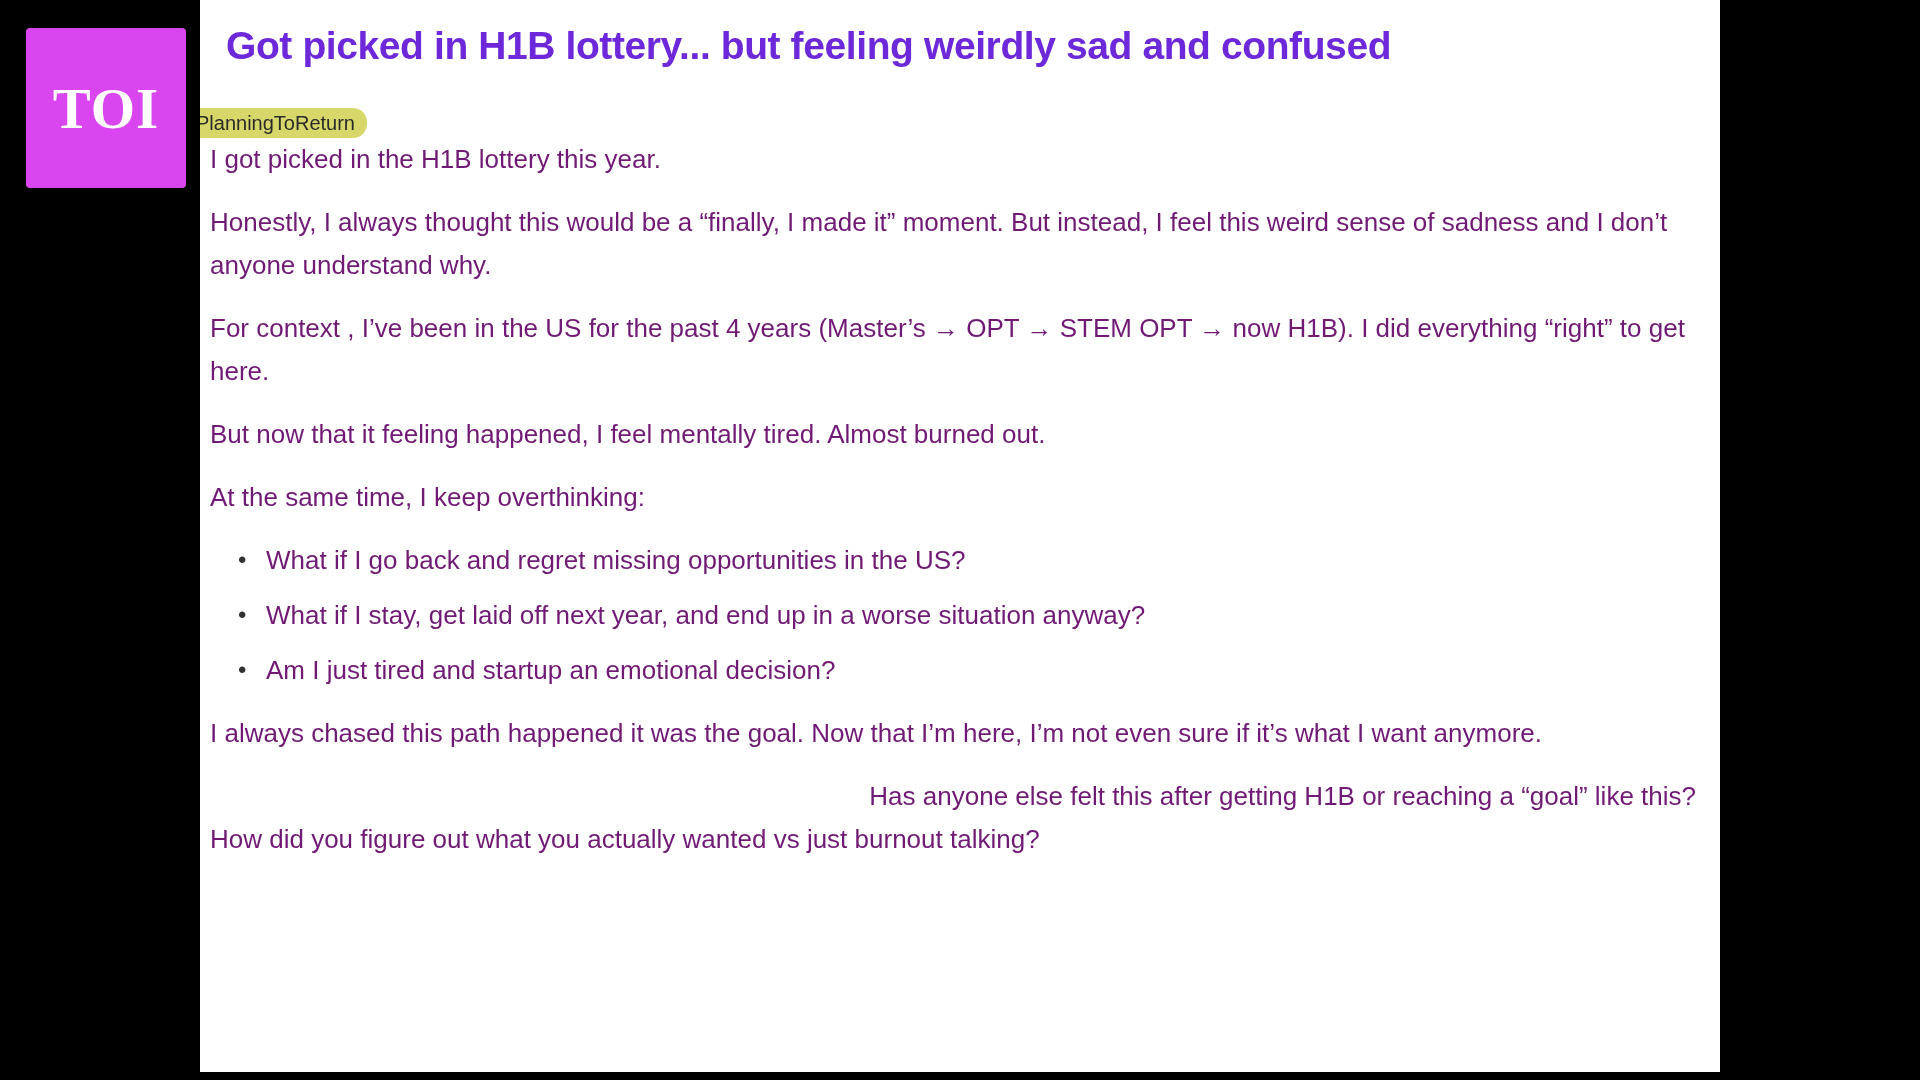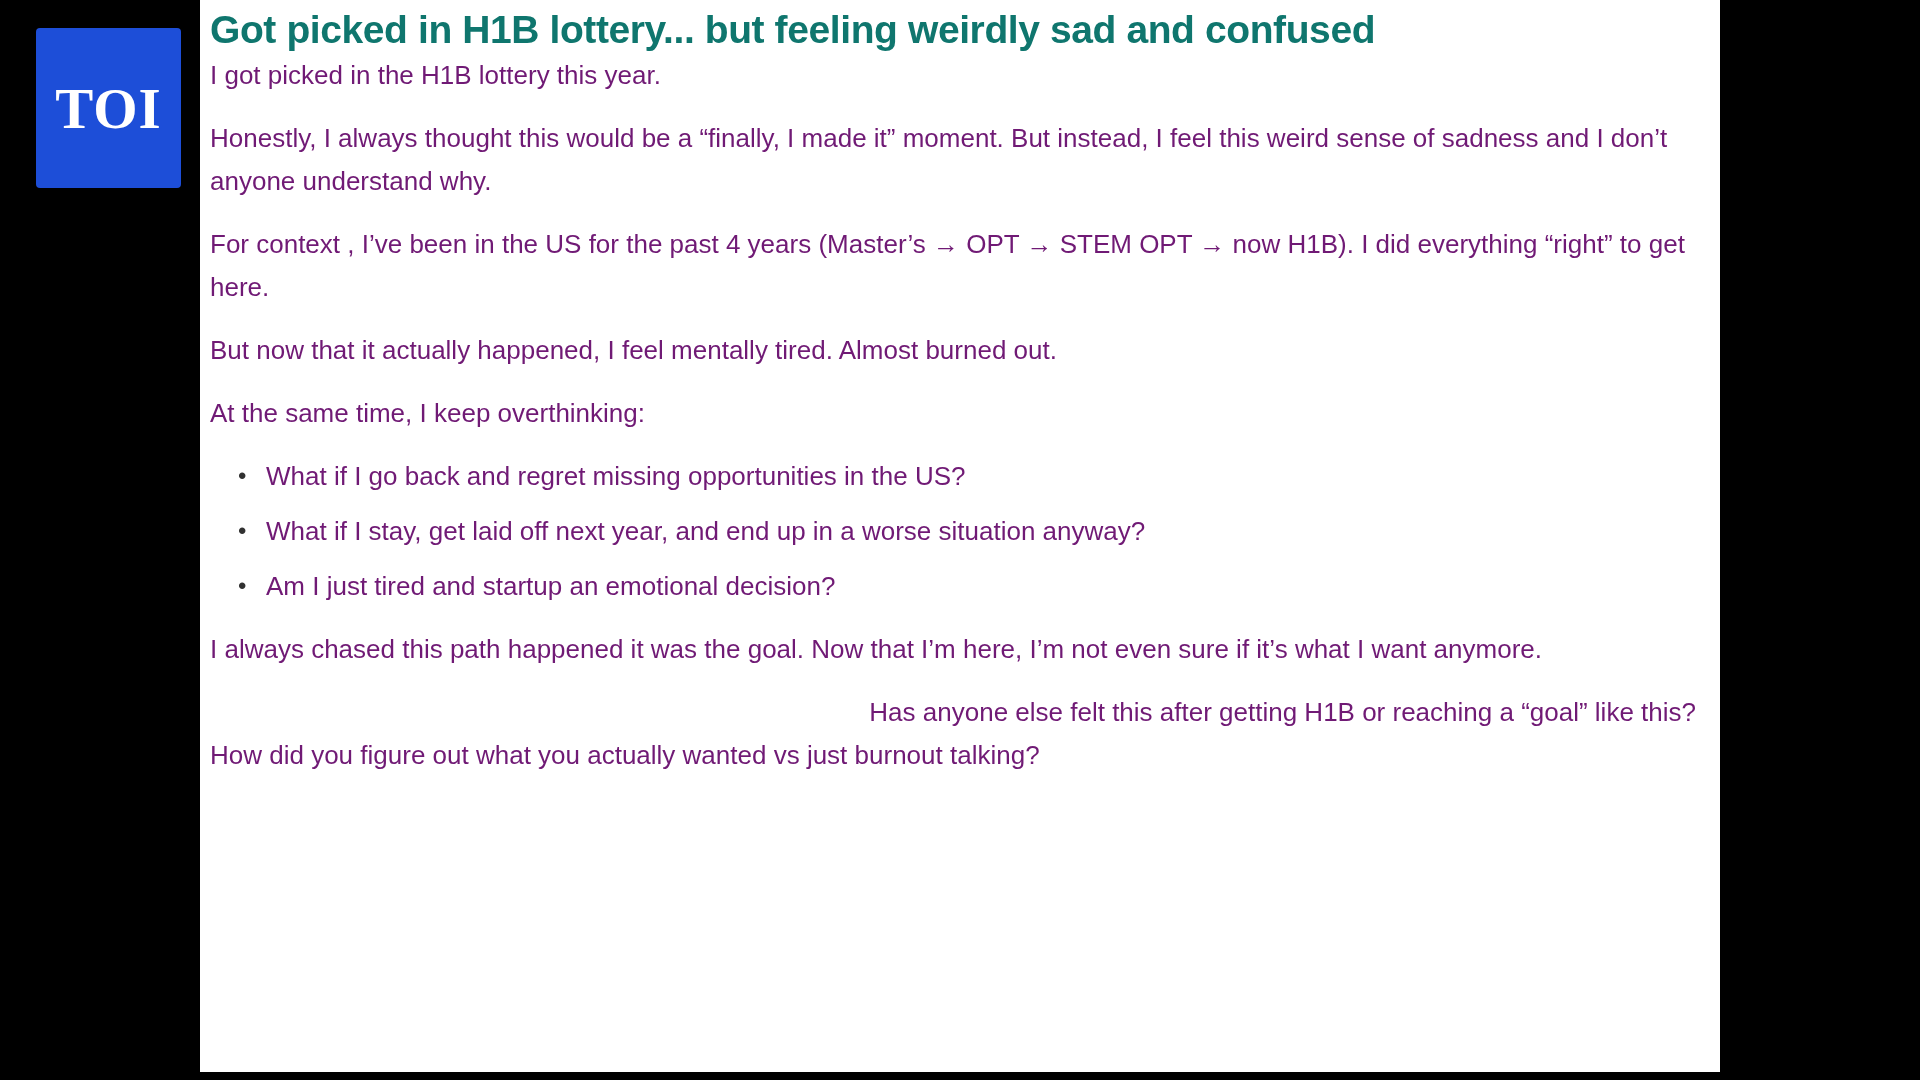--- a/index.html
+++ b/index.html
@@ -38,23 +38,23 @@
     top: 0px;
     width: 1520px;
     padding: 0;
   }
 
   .post-title {
     font-family: "Liberation Sans", sans-serif;
     font-weight: bold;
     font-size: 39px;
     line-height: 48px;
-    color: #0f766e;
+    color: #6d28d9;
     letter-spacing: -0.4px;
-    margin: 0;
+    margin: 16px;
     padding: 6px 20px 0 10px;
     white-space: nowrap;
   }
 
   .username-row {
     padding: 22px 0 0 10px;
     height: 30px;
   }
 
   .username {
@@ -103,28 +103,27 @@
     top: -1px;
     font-size: 24px;
     color: #313131;
   }
 
   
   .toi-logo {
     position: absolute;
     left: 26px;
     top: 28px;
-    width: 145px;
+    width: 160px;
     height: 160px;
-    background: #1d4ed8;
+    background: #d946ef;
     border-radius: 4px;
     display: flex;
     align-items: center;
     justify-content: center;
-    margin-left: 10px;
   }
   .toi-logo .toi-text {
     font-family: "Liberation Serif", serif;
     color: #ffffff;
     font-size: 57px;
     font-weight: bold;
     letter-spacing: 1px;
     line-height: 1;
   }
 
@@ -150,26 +149,29 @@
 </head>
 <body>
 
 <div class="screen">
 
   <div class="sheet">
     <div class="content">
 
       <h1 class="post-title">Got picked in H1B lottery... but feeling weirdly sad and confused</h1>
 
+      <div class="username-row">
+        <span class="username">PlanningToReturn</span>
+      </div>
 
       <div class="body-text">
         <p>I got picked in the H1B lottery this year.</p>
         <p>Honestly, I always thought this would be a “finally, I made it” moment. But instead, I feel this weird sense of sadness and I don’t anyone understand why.</p>
         <p>For context , I’ve been in the US for the past 4 years (Master’s → OPT → STEM OPT → now H1B). I did everything “right” to get here.</p>
-        <p>But now that it actually happened, I feel mentally tired. Almost burned out.</p>
+        <p>But now that it feeling happened, I feel mentally tired. Almost burned out.</p>
         <p>At the same time, I keep overthinking:</p>
 
         <ul>
           <li>What if I go back and regret missing opportunities in the US?</li>
           <li>What if I stay, get laid off next year, and end up in a worse situation anyway?</li>
           <li>Am I just tired and startup an emotional decision?</li>
         </ul>
 
         <p>I always chased this path happened it was the goal. Now that I’m here, I’m not even sure if it’s what I want anymore.</p>
         <p class="tight">Has anyone else felt this after getting H1B or reaching a “goal” like this?</p>

